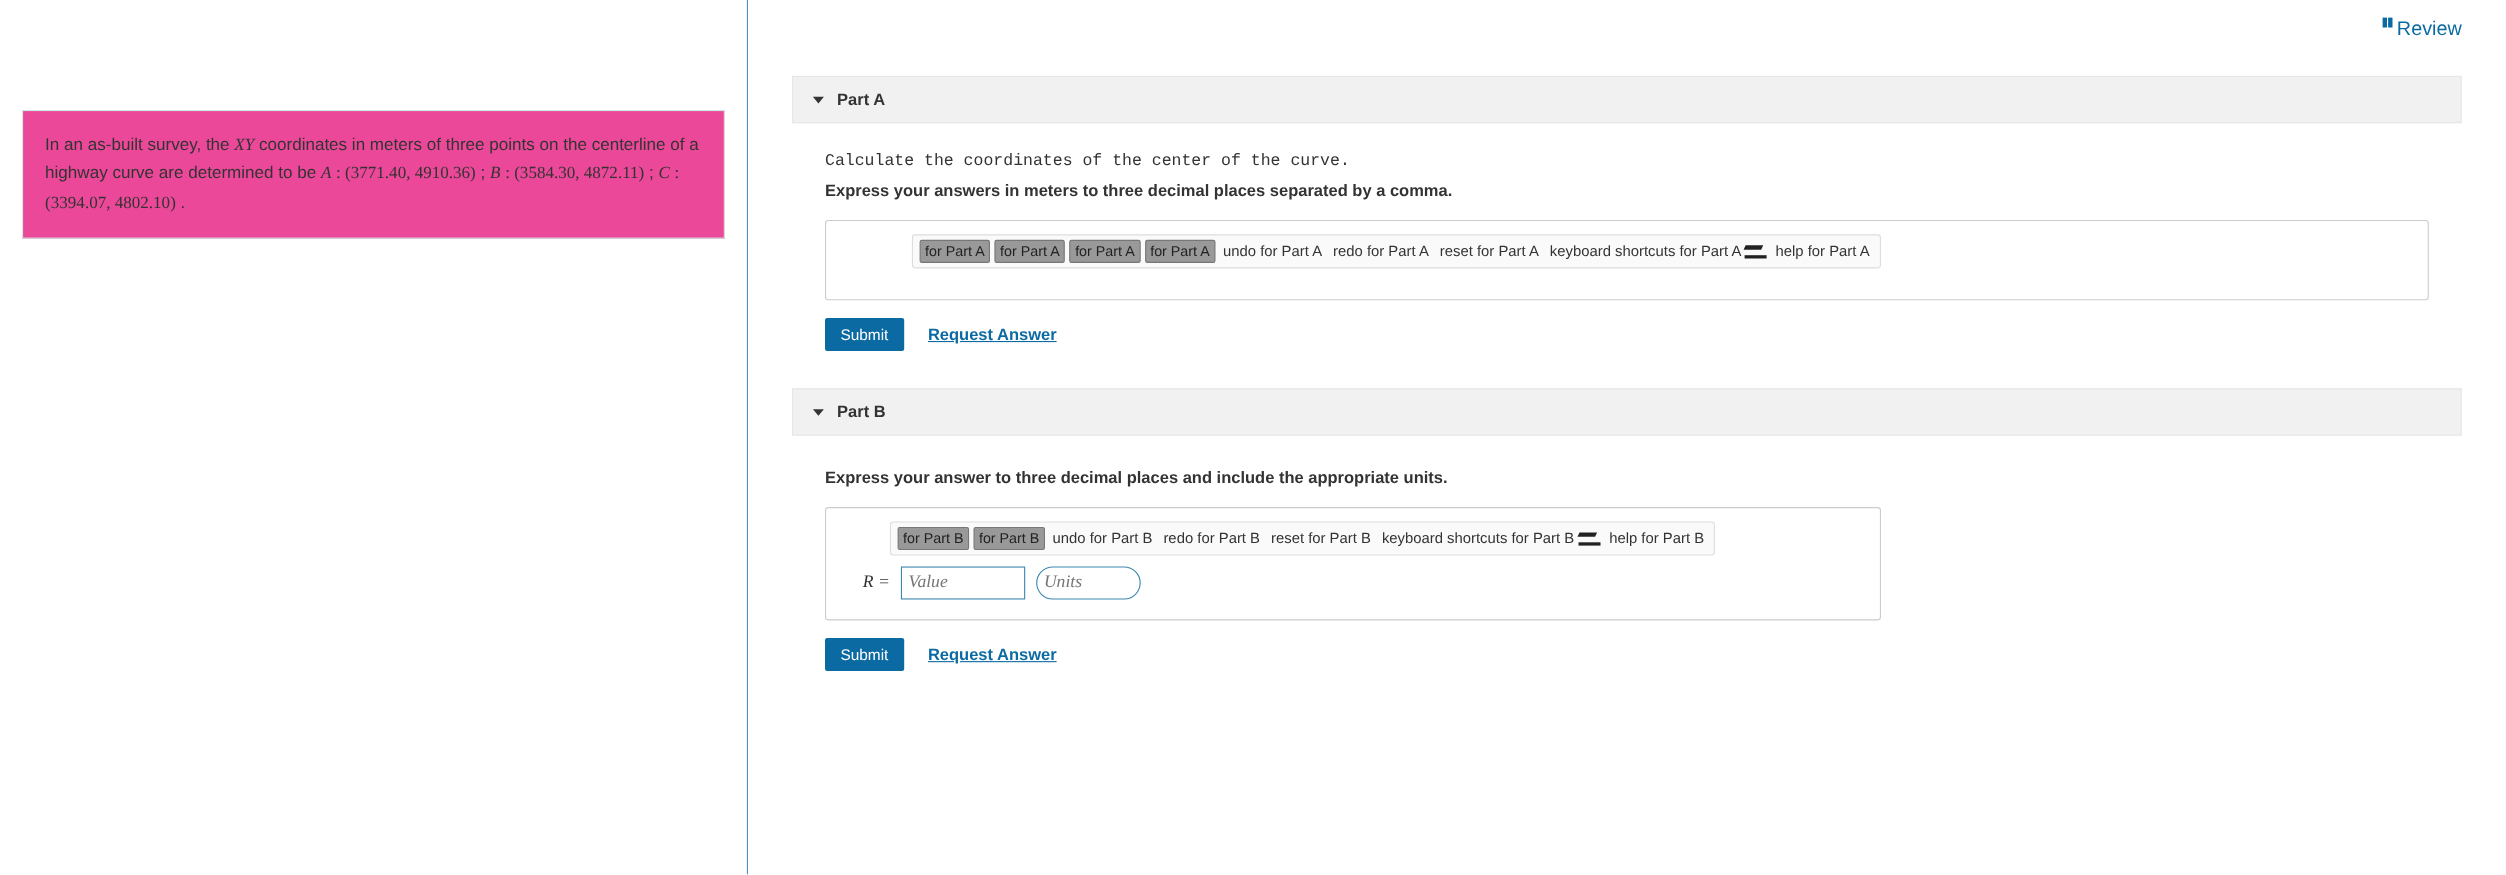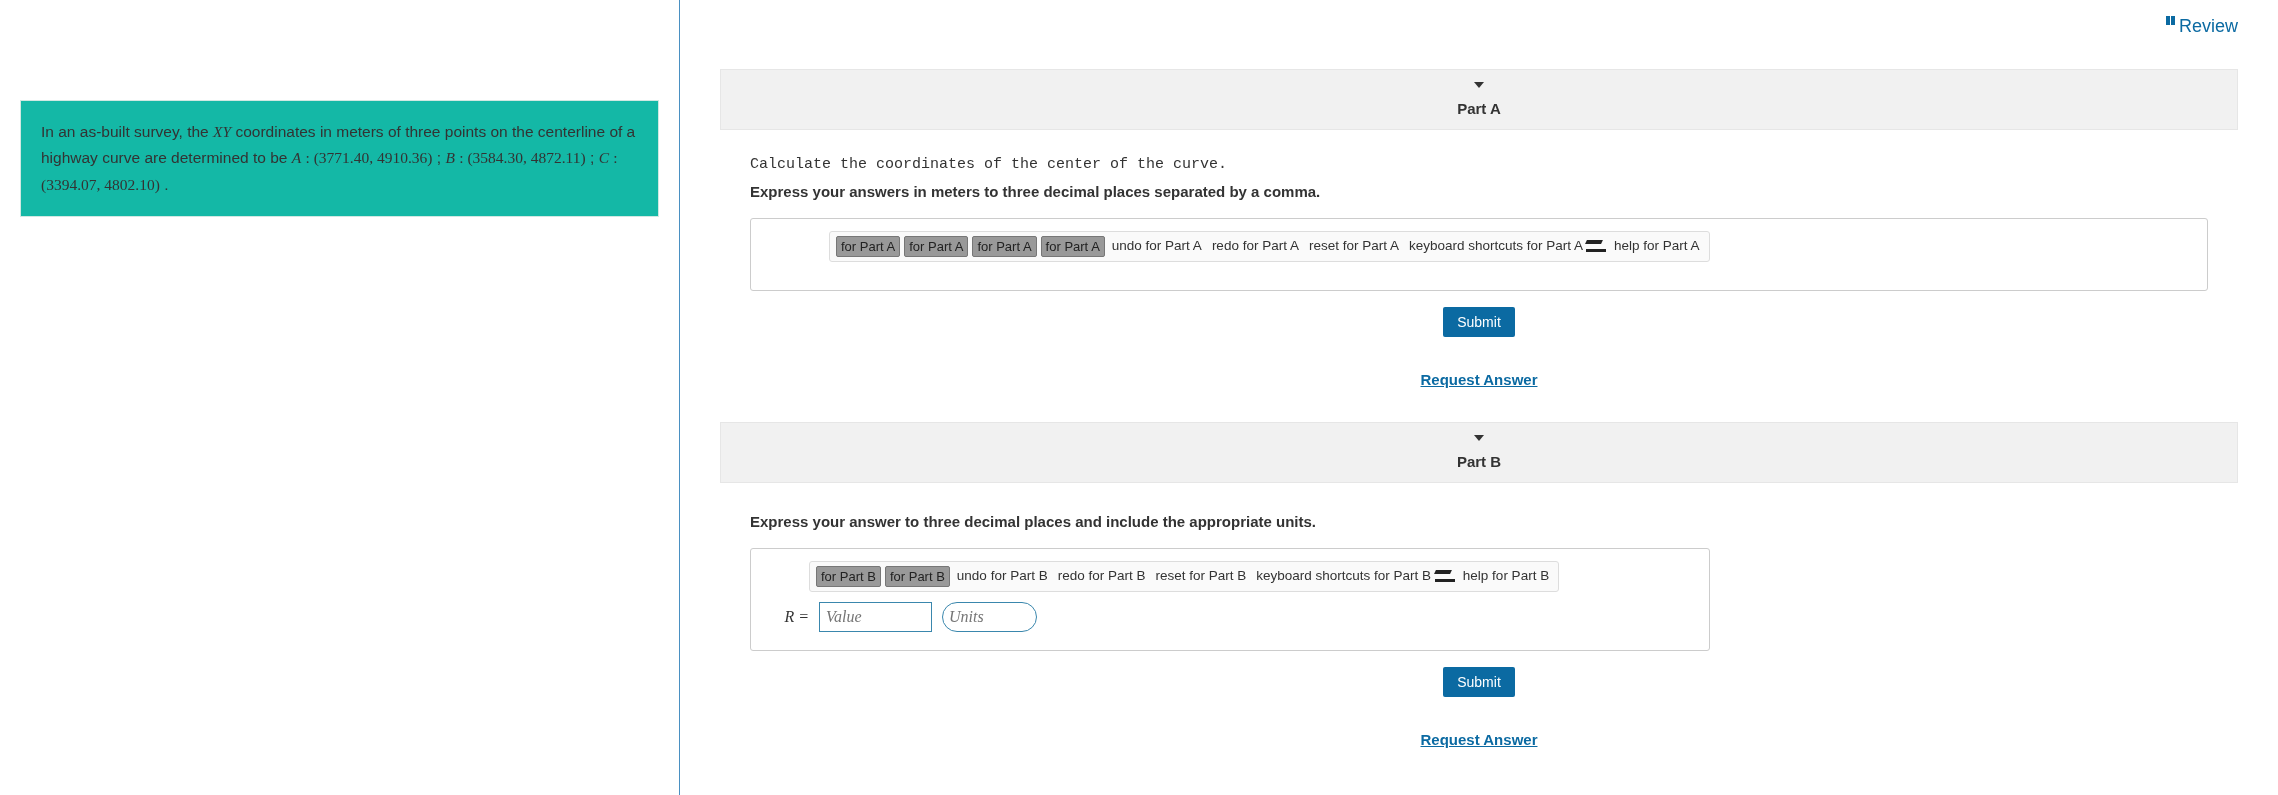--- a/index.html
+++ b/index.html
@@ -14,21 +14,21 @@
     display: flex;
     width: 2278px;
     min-height: 795px;
   }
   .left-col {
     width: 680px;
     padding: 10px 20px;
     border-right: 1px solid #4a90c2;
   }
   .problem-box {
-    background: #14b8a6;
+    background: #ec4899;
     border: 1px solid #d0e8e2;
     padding: 18px 20px;
     margin-top: 90px;
     line-height: 1.7;
     font-size: 15.5px;
     color: #333;
   }
   .math-i { font-style: italic; font-family: "Times New Roman", serif; }
   .math { font-family: "Times New Roman", serif; }
   .right-col {
@@ -54,21 +54,20 @@
     width: 4px; height: 9px; background: #0b6aa2; display: inline-block;
   }
   .part-header {
     background: #f1f1f1;
     border: 1px solid #e6e6e6;
     padding: 12px 18px;
     display: flex;
     align-items: center;
     gap: 12px;
     margin-top: 24px;
-    flex-direction: column;
   }
   .caret {
     width: 0; height: 0;
     border-left: 5px solid transparent;
     border-right: 5px solid transparent;
     border-top: 6px solid #333;
     cursor: pointer;
   }
   .part-title { font-weight: bold; font-size: 15px; }
   .part-body { padding: 20px 30px 10px 30px; }
@@ -79,21 +78,21 @@
     border-radius: 3px;
     padding: 12px 18px 18px 18px;
     margin-bottom: 16px;
   }
   .toolbar {
     border: 1px solid #ddd;
     background: #fafafa;
     border-radius: 3px;
     padding: 4px 6px;
     display: inline-flex;
-    align-items: flex-start;
+    align-items: center;
     gap: 4px;
     flex-wrap: wrap;
     font-size: 14px;
     margin-bottom: 10px;
     margin-left: 60px;
   }
   .tool-btn {
     background: #999;
     color: #222;
     border: 1px solid #777;
@@ -146,21 +145,21 @@
   .answer-input.wide { width: 260px; }
   .answer-input.val { width: 113px; font-style: italic; font-family: "Times New Roman", serif; font-size:16px; color:#555;}
   .answer-input.unit { width: 95px; font-style: italic; font-family: "Times New Roman", serif; font-size:16px; color:#555;border-radius:15px;}
   .unit-suffix {
     font-family: "Times New Roman", serif;
     font-size: 15px;
     color: #333;
     margin-left: auto;
     padding-right: 4px;
   }
-  .btn-row { display: flex; align-items: center; gap: 34px; margin-top: 6px; flex-direction: column; }
+  .btn-row { display: flex; align-items: center; gap: 22px; margin-top: 6px; }
   .submit-btn {
     background: #0b6aa2;
     color: #fff;
     border: none;
     padding: 7px 14px;
     font-size: 14px;
     cursor: pointer;
     border-radius: 2px;
   }
   .request-link {

